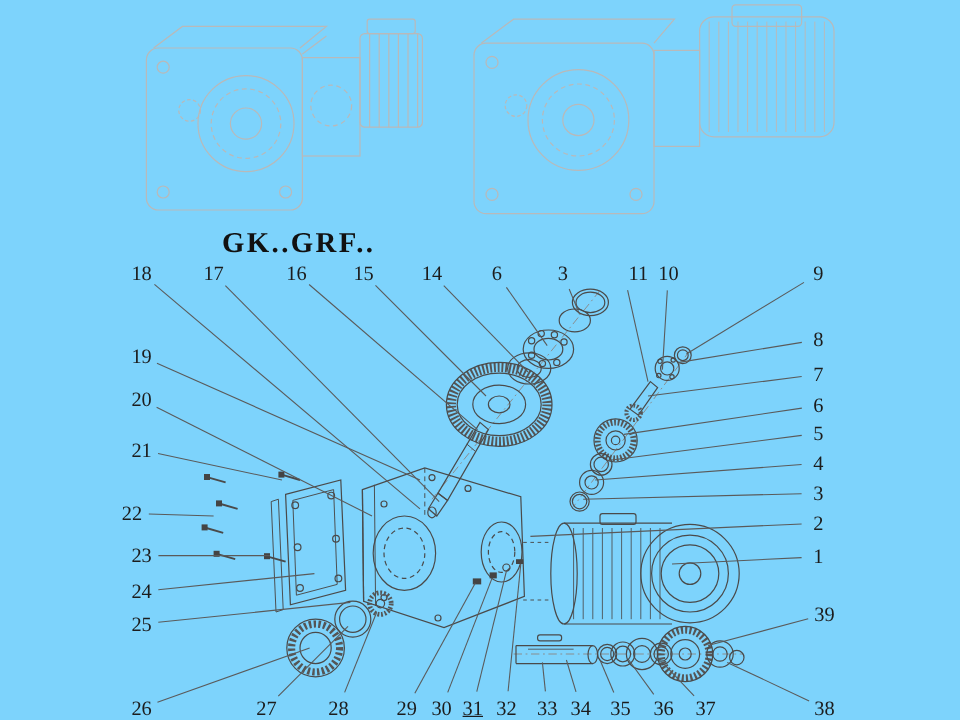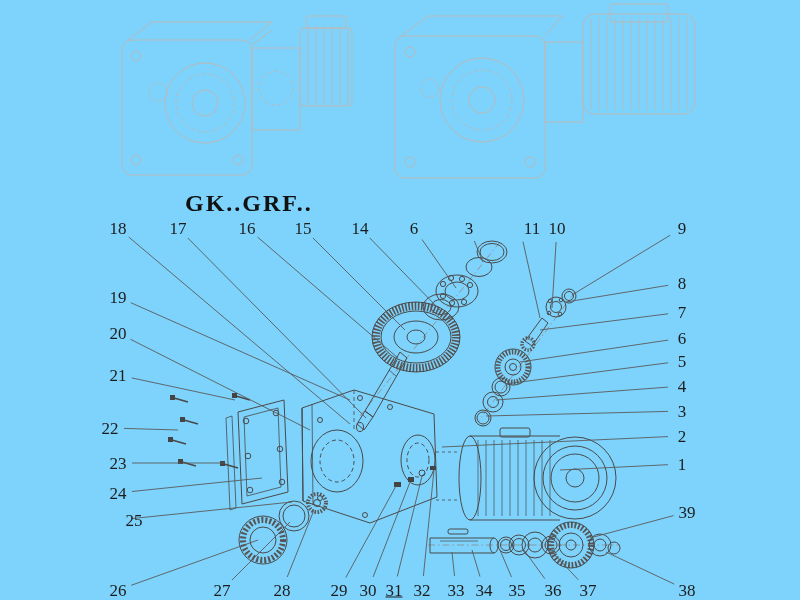--- a/index.html
+++ b/index.html
@@ -285,21 +285,21 @@
       <span class="callout" style="left: 682px; top: 411px; color: rgb(28, 28, 28);">3</span>
       <span class="callout" style="left: 682px; top: 436px; color: rgb(28, 28, 28);">2</span>
       <span class="callout" style="left: 682px; top: 464px; color: rgb(28, 28, 28);">1</span>
       <span class="callout" style="left: 687px; top: 512px; color: rgb(28, 28, 28);">39</span>
       <span class="callout" style="left: 118px; top: 297px; color: rgb(28, 28, 28);">19</span>
       <span class="callout" style="left: 118px; top: 333px; color: rgb(28, 28, 28);">20</span>
       <span class="callout" style="left: 118px; top: 375px; color: rgb(28, 28, 28);">21</span>
       <span class="callout" style="left: 110px; top: 428px; color: rgb(28, 28, 28);">22</span>
       <span class="callout" style="left: 118px; top: 463px; color: rgb(28, 28, 28);">23</span>
       <span class="callout" style="left: 118px; top: 493px; color: rgb(28, 28, 28);">24</span>
-      <span class="callout" style="left: 118px; top: 520px; color: rgb(28, 28, 28); margin-left: 16px;">25</span>
+      <span class="callout" style="left: 118px; top: 520px; color: rgb(28, 28, 28);">25</span>
       <span class="callout" style="left: 118px; top: 590px; color: rgb(28, 28, 28);">26</span>
       <span class="callout" style="left: 222px; top: 590px; color: rgb(28, 28, 28);">27</span>
       <span class="callout" style="left: 282px; top: 590px; color: rgb(28, 28, 28);">28</span>
       <span class="callout" style="left: 339px; top: 590px; color: rgb(28, 28, 28);">29</span>
       <span class="callout" style="left: 368px; top: 590px; color: rgb(28, 28, 28);">30</span>
       <span class="callout" style="left: 394px; top: 590px; color: rgb(28, 28, 28); text-decoration: underline;">31</span>
       <span class="callout" style="left: 422px; top: 590px; color: rgb(28, 28, 28);">32</span>
       <span class="callout" style="left: 456px; top: 590px; color: rgb(28, 28, 28);">33</span>
       <span class="callout" style="left: 484px; top: 590px; color: rgb(28, 28, 28);">34</span>
       <span class="callout" style="left: 517px; top: 590px; color: rgb(28, 28, 28);">35</span>

